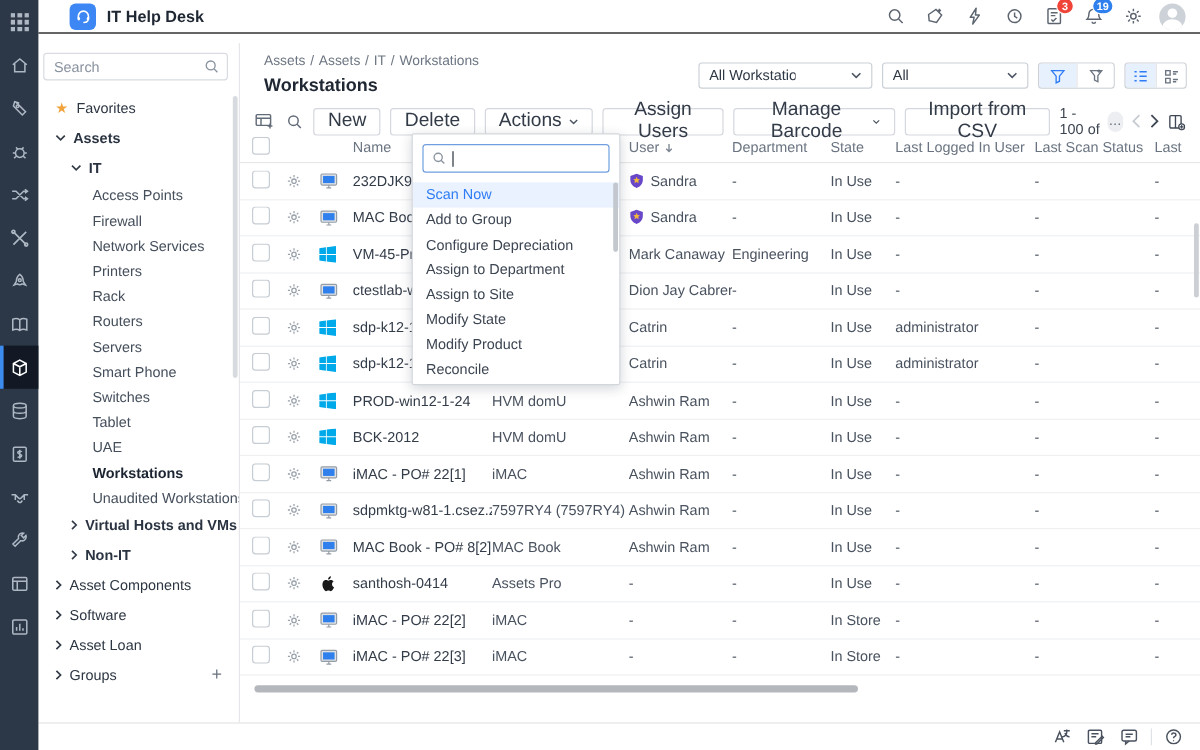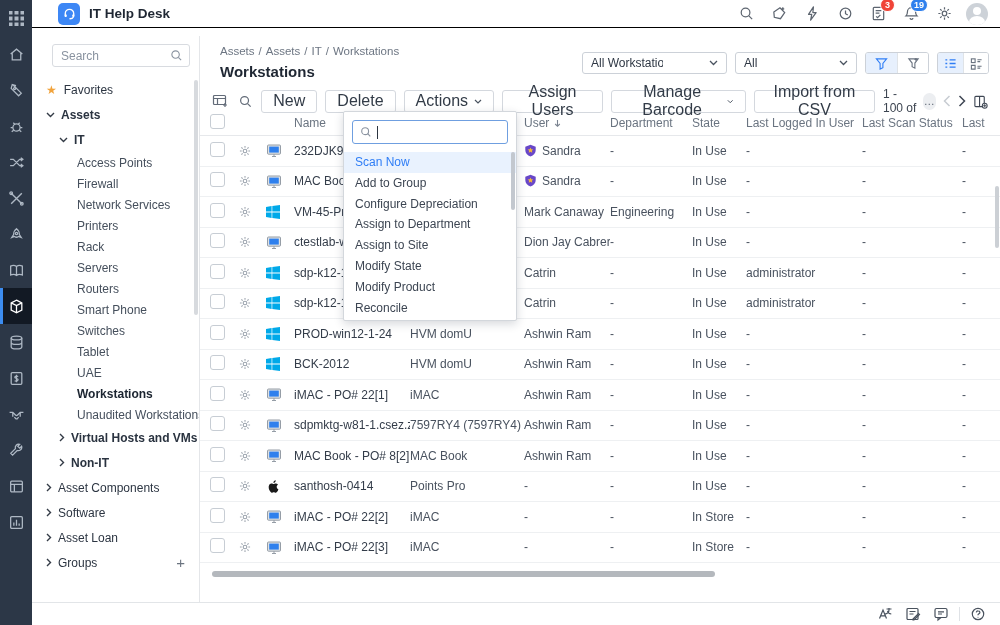--- a/index.html
+++ b/index.html
@@ -25,21 +25,21 @@
   .tb-icon svg { stroke:#5d6570; }
   .badge { position:absolute; top:-5px; right:-6px; min-width:15px; height:14px; border-radius:8px; color:#fff; font-size:9px; font-weight:bold; display:flex; align-items:center; justify-content:center; padding:0 3px; border:1.5px solid #fff; }
   .badge.red { background:#f04438; }
   .badge.blue { background:#2f80ed; }
   .avatar { width:22px; height:22px; border-radius:50%; background:#cdd2d8; overflow:hidden; position:relative; cursor:pointer; }
   .avatar::before { content:""; position:absolute; left:7px; top:4px; width:8px; height:8px; border-radius:50%; background:#fff; }
   .avatar::after { content:""; position:absolute; left:3px; top:13px; width:16px; height:12px; border-radius:50%; background:#fff; }
 
   
   .sidebar { position:absolute; left:32px; top:36px; width:168px; height:566px; background:#fff; border-right:1px solid #e4e6e9; z-index:10; overflow:hidden; }
-  .side-search { position:relative; margin:8px 9px 10px 20px; }
+  .side-search { position:relative; margin:8px 9px 10px 4px; }
   .side-search input { width:100%; height:23px; border:1px solid #d8dbe0; border-radius:3px; padding:0 24px 0 8px; font-size:12px; color:#3c4552; font-family:inherit; outline:none; }
   .side-search input::placeholder { color:#8a93a0; }
   .side-search svg { position:absolute; right:7px; top:5px; stroke:#8a93a0; }
   .tree-item { display:flex; align-items:center; height:21px; cursor:pointer; color:#454f5c; white-space:nowrap; }
   .tree-item.grp { height:25px; color:#2c3542; }
   .tree-item.bold .tree-label { font-weight:bold; color:#2a3340; }
   .tree-item.selected .tree-label { font-weight:bold; color:#1b2430; }
   .tree-item .chev { margin-right:6px; }
   .lvl0 { padding-left:14px; }
   .lvl1 { padding-left:27px; }
@@ -296,24 +296,24 @@
       <div class="tree-item lvl2" data-interactable="true">
         <span class="tree-label" data-interactable="false">Network Services</span>
       </div>
       <div class="tree-item lvl2" data-interactable="true">
         <span class="tree-label" data-interactable="false">Printers</span>
       </div>
       <div class="tree-item lvl2" data-interactable="true">
         <span class="tree-label" data-interactable="false">Rack</span>
       </div>
       <div class="tree-item lvl2" data-interactable="true">
+        <span class="tree-label" data-interactable="false">Routers</span>
+      </div>
+      <div class="tree-item lvl2" data-interactable="true">
         <span class="tree-label" data-interactable="false">Servers</span>
-      </div>
-      <div class="tree-item lvl2" data-interactable="true">
-        <span class="tree-label" data-interactable="false">Routers</span>
       </div>
       <div class="tree-item lvl2" data-interactable="true">
         <span class="tree-label" data-interactable="false">Smart Phone</span>
       </div>
       <div class="tree-item lvl2" data-interactable="true">
         <span class="tree-label" data-interactable="false">Switches</span>
       </div>
       <div class="tree-item lvl2" data-interactable="true">
         <span class="tree-label" data-interactable="false">Tablet</span>
       </div>
@@ -808,21 +808,21 @@
             <circle cx="8" cy="8" r="2.1"></circle>
             <path d="M8 2.2v2M8 11.8v2M2.2 8h2M11.8 8h2M3.9 3.9l1.4 1.4M10.7 10.7l1.4 1.4M12.1 3.9l-1.4 1.4M5.3 10.7l-1.4 1.4"></path>
           </svg>
         </span>
         <span class="cell-icon" data-interactable="false">
           <svg width="13" height="15" viewBox="0 0 14 16" fill="#1a1a1a">
             <path d="M11.5 8.4c0-1.6 1.3-2.4 1.4-2.4-.8-1.1-1.9-1.3-2.3-1.3-1-.1-1.9.6-2.4.6-.5 0-1.3-.6-2.1-.6-1.1 0-2.1.6-2.7 1.6-1.1 2-0.3 5 .8 6.6.5.8 1.2 1.7 2 1.7.8 0 1.1-.5 2.1-.5s1.3.5 2.1.5c.9 0 1.4-.8 2-1.6.6-.9.8-1.8.9-1.9-.1 0-1.8-.7-1.8-2.7zM9.9 3.2c.4-.5.7-1.3.6-2-.6 0-1.4.4-1.8 1-.4.5-.8 1.3-.7 2 .8 0 1.5-.4 1.9-1z"></path>
           </svg>
         </span>
         <span class="cell name" data-interactable="true">santhosh-0414</span>
-        <span class="cell" data-interactable="false">Points Pro</span>
+        <span class="cell" data-interactable="false">Assets Pro</span>
         <span class="cell user" data-interactable="false">
           <span data-interactable="false">-</span>
         </span>
         <span class="cell" data-interactable="false">-</span>
         <span class="cell" data-interactable="false">In Use</span>
         <span class="cell" data-interactable="false">-</span>
         <span class="cell" data-interactable="false">-</span>
         <span class="cell" data-interactable="false">-</span>
       </div>
       <div class="trow" data-interactable="true">

